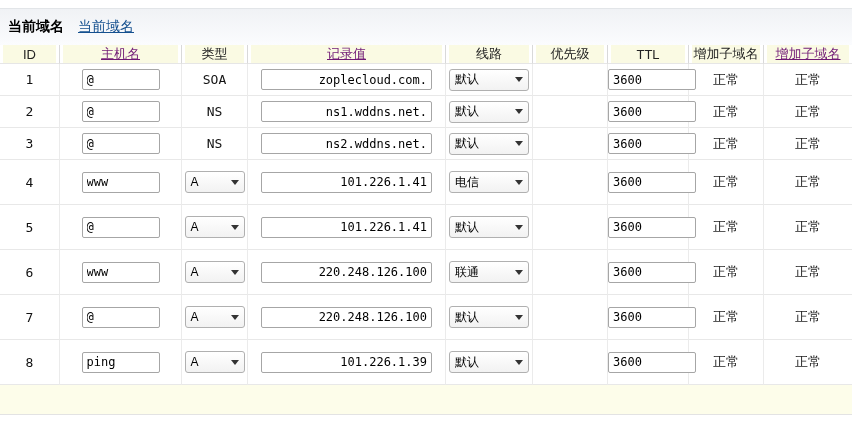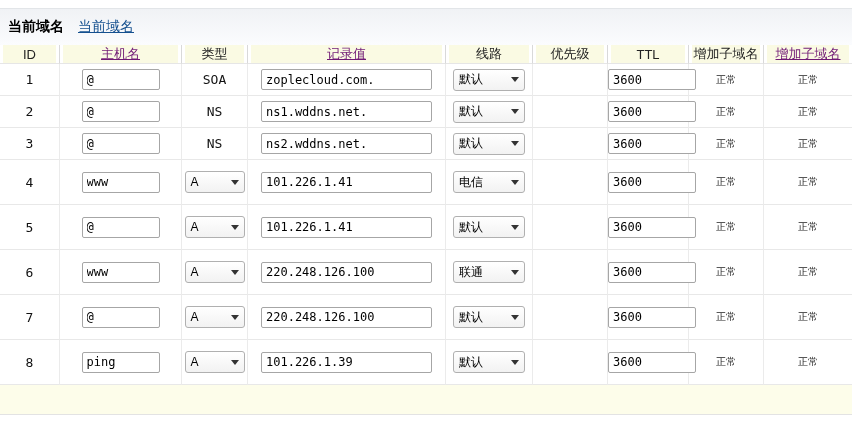--- a/index.html
+++ b/index.html
@@ -31,33 +31,33 @@
   tbody td:last-child { border-right:none; }
   tr.r-short td { height:32px; }
   tr.r-tall  td { height:45px; }
 
   .mono { font-family:"DejaVu Sans Mono", monospace; font-size:13px; color:#111; }
 
   input.txt { height:21px; border:1px solid #a6a6a6; border-radius:2px;
     background:#fff; color:#000; padding:1px 4px;
     font-family:"DejaVu Sans Mono", monospace; font-size:12px; }
   .host-input  { width:78px;  }
-  .value-input { width:171px; }
+  .value-input { width:171px;text-align:right; }
   .ttl-input   { width:88px; font-family:"Liberation Sans", sans-serif; font-size:12px; }
 
   .fake-select { display:inline-flex; align-items:center; justify-content:space-between;
     height:22px; border:1px solid #b0b0b0; border-radius:3px;
     background:linear-gradient(#ffffff,#f2f2f2); padding:0 5px;
     font-size:12px; color:#000; cursor:default; }
   .type-select { width:60px; }
-  .line-select { width:72px; }
+  .line-select { width:80px; }
   .arrow { width:0; height:0; border-left:4px solid transparent;
     border-right:4px solid transparent; border-top:5px solid #333; margin-left:4px; }
 
-  .status { font-size:10px; color:#222; }
+  .status { font-size:13px; color:#222; }
 
   
   .footer { height:30px; background:#fdfdea; border-bottom:1px solid #e3e3e3; }
 </style>
 </head>
 <body>
 
 <div class="titlebar">
   <span class="domain-label">当前域名</span>
   <a class="add-link">当前域名</a>

